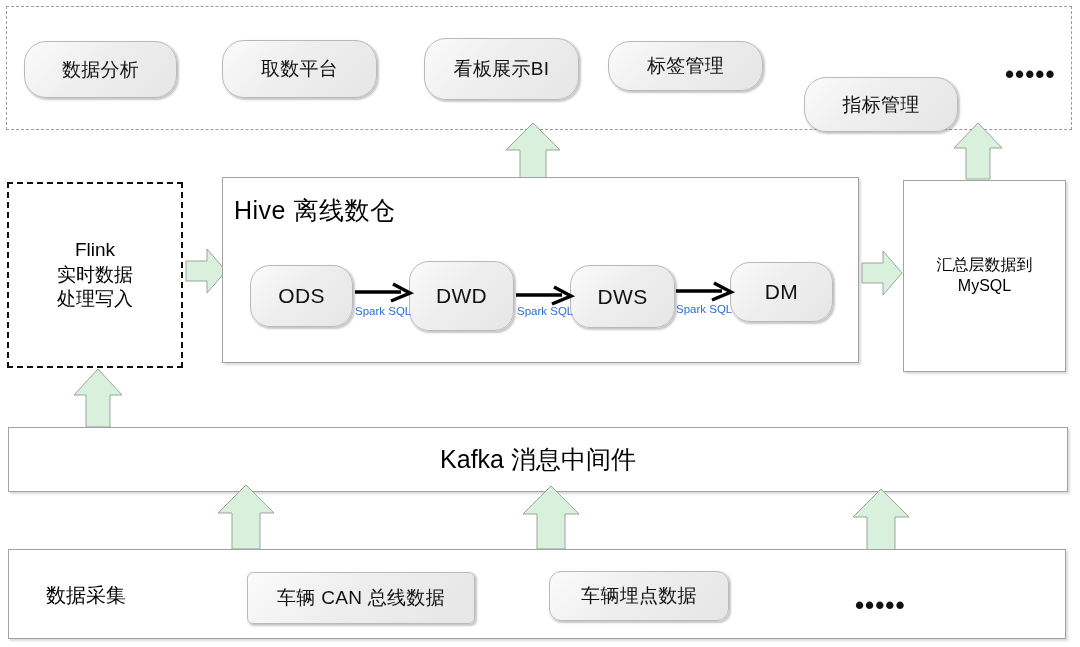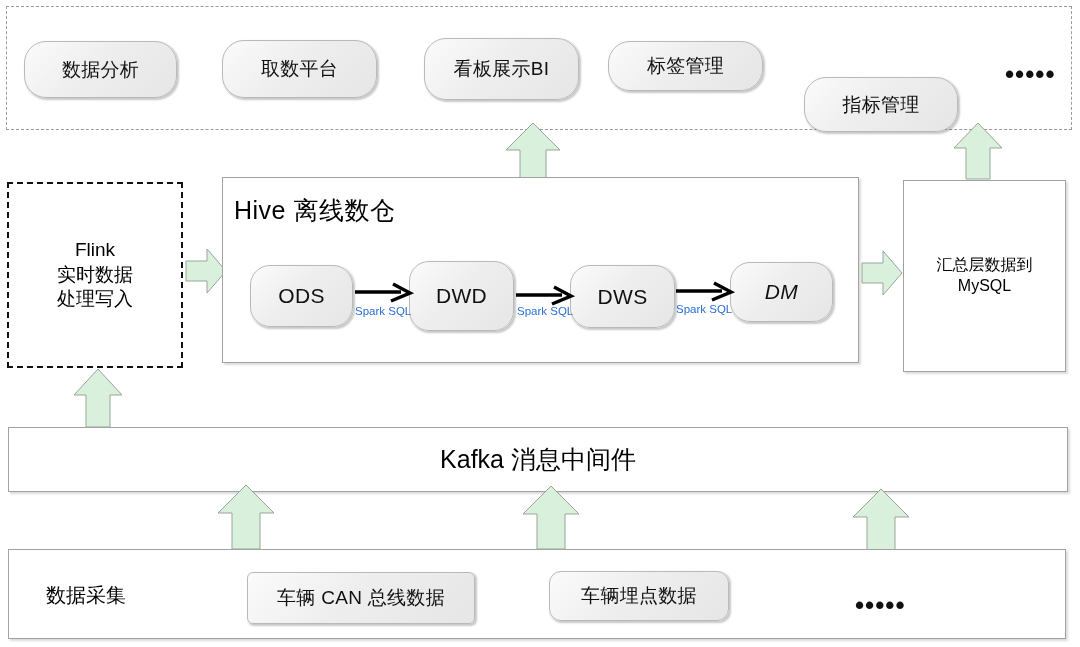--- a/index.html
+++ b/index.html
@@ -163,21 +163,21 @@
   </div>
 
   <div class="chip layer" style="left:409px; top:261px; width:105px; height:70px;">
     <span>DWD</span>
   </div>
 
   <div class="chip layer" style="left:570px; top:265px; width:105px; height:63px;">
     <span>DWS</span>
   </div>
 
-  <div class="chip layer" style="left:730px; top:262px; width:103px; height:60px;font-style:italic;">
+  <div class="chip layer" style="left:730px; top:262px; width:103px; height:60px;">
     <span>DM</span>
   </div>
 
   <div class="spark-label" style="left:355px; top:265px;">Spark SQL</div>
   <div class="spark-label" style="left:517px; top:265px;">Spark SQL</div>
   <div class="spark-label" style="left:676px; top:263px;">Spark SQL</div>
 
   <svg class="black-arrow" style="left:355px; top:284px; width:56px; height:20px;" viewBox="0 0 56 20">
     <line x1="0" y1="8" x2="46" y2="8" stroke-width="3.5"></line>
     <path d="M38 0 L55 9 L36 17" fill="none" stroke-width="3.5"></path>

